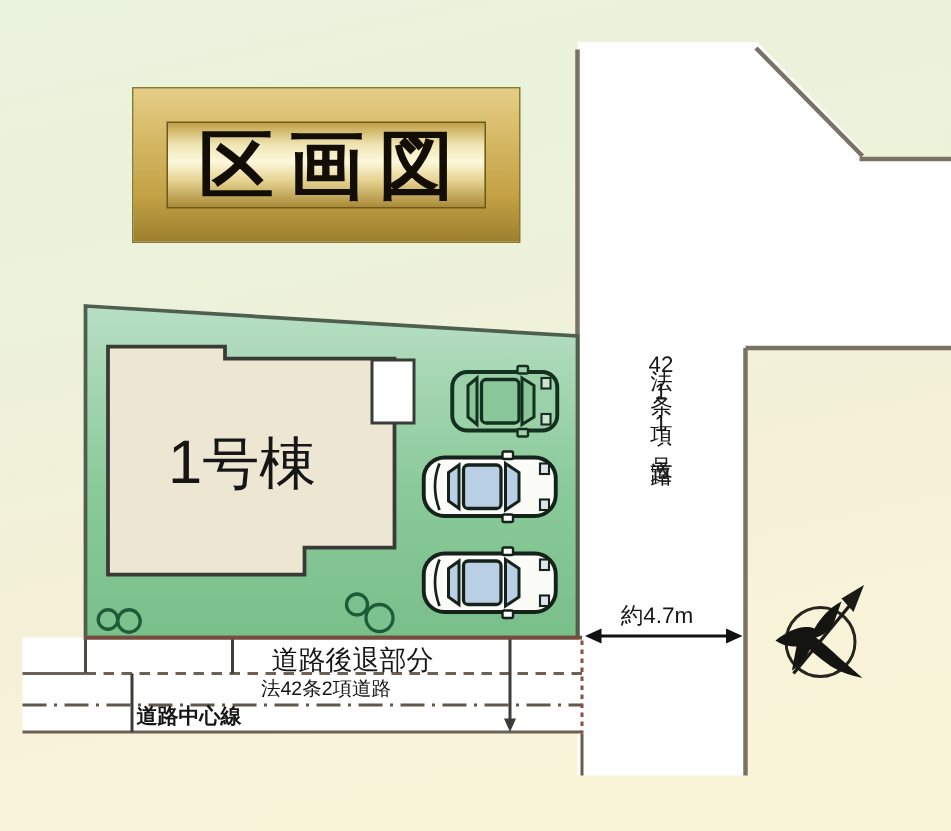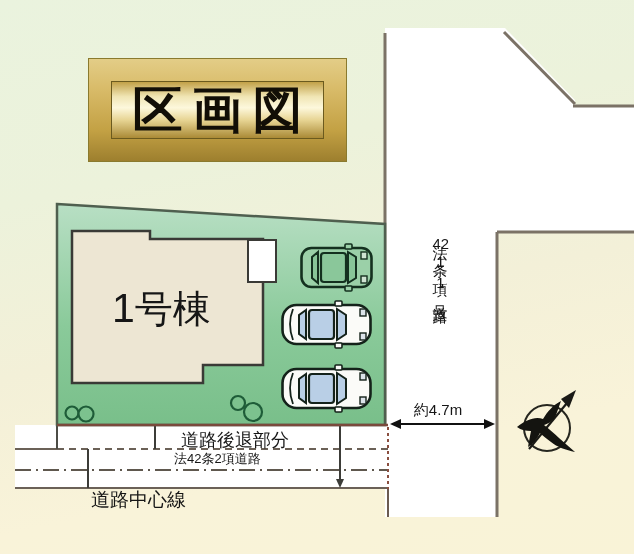--- a/index.html
+++ b/index.html
@@ -33,21 +33,21 @@
   #building-label .suf{font-size:38px;line-height:1;}
   #road-v-label{
     left:429px;top:234px;height:160px;width:22px;
     writing-mode:vertical-rl;text-orientation:upright;
     font-size:15px;letter-spacing:2px;line-height:22px;
   }
   .tcy{text-combine-upright:all;}
   #width-label{left:388px;top:401px;width:100px;text-align:center;font-size:15px;}
   #setback-label{left:158px;top:428px;font-size:18px;margin-left:23px;}
   #road2-label{left:174px;top:450px;font-size:13px;}
-  #centerline-label{left:91px;top:487px;font-size:19px;}
+  #centerline-label{left:91px;top:469px;font-size:14px;font-weight:bold;}
 </style>
 </head>
 <body>
 
 <div id="stage">
 
   <svg id="plan-svg" width="634" height="554" viewBox="0 0 634 554">
     <defs>
       <linearGradient id="plotGrad" x1="0" y1="0" x2="0" y2="1">
         <stop offset="0" stop-color="#b8dfc4"></stop>

